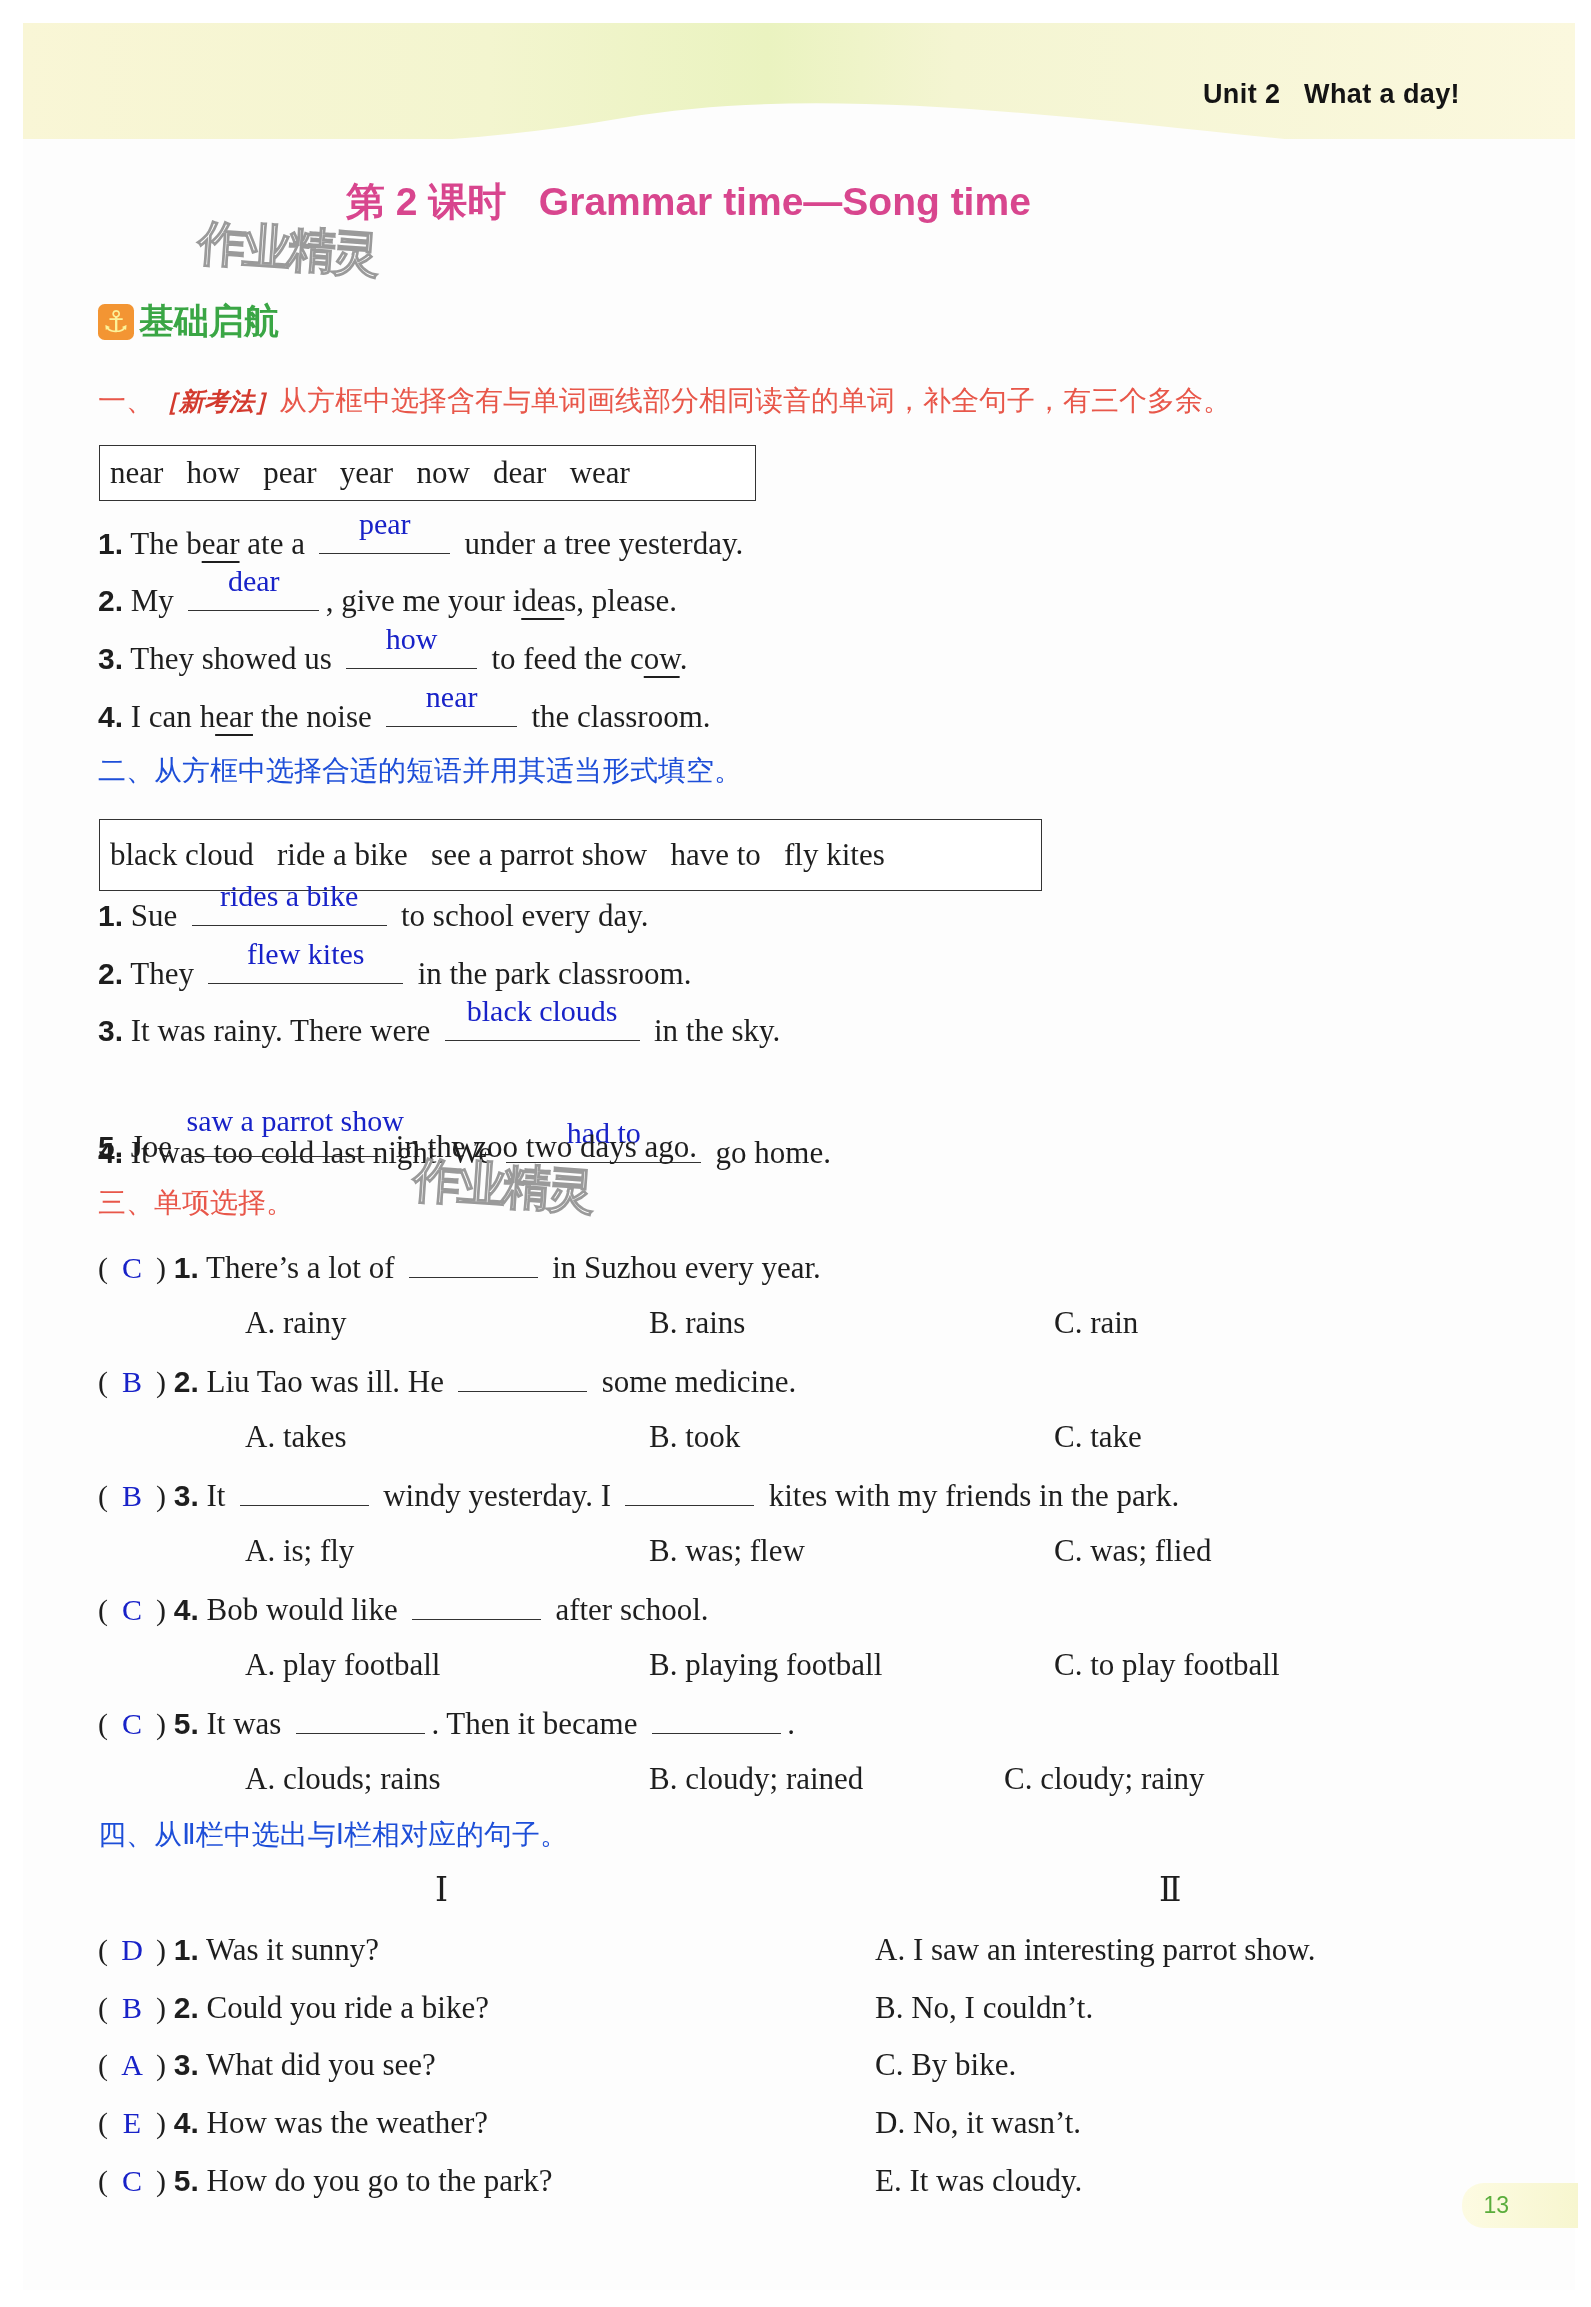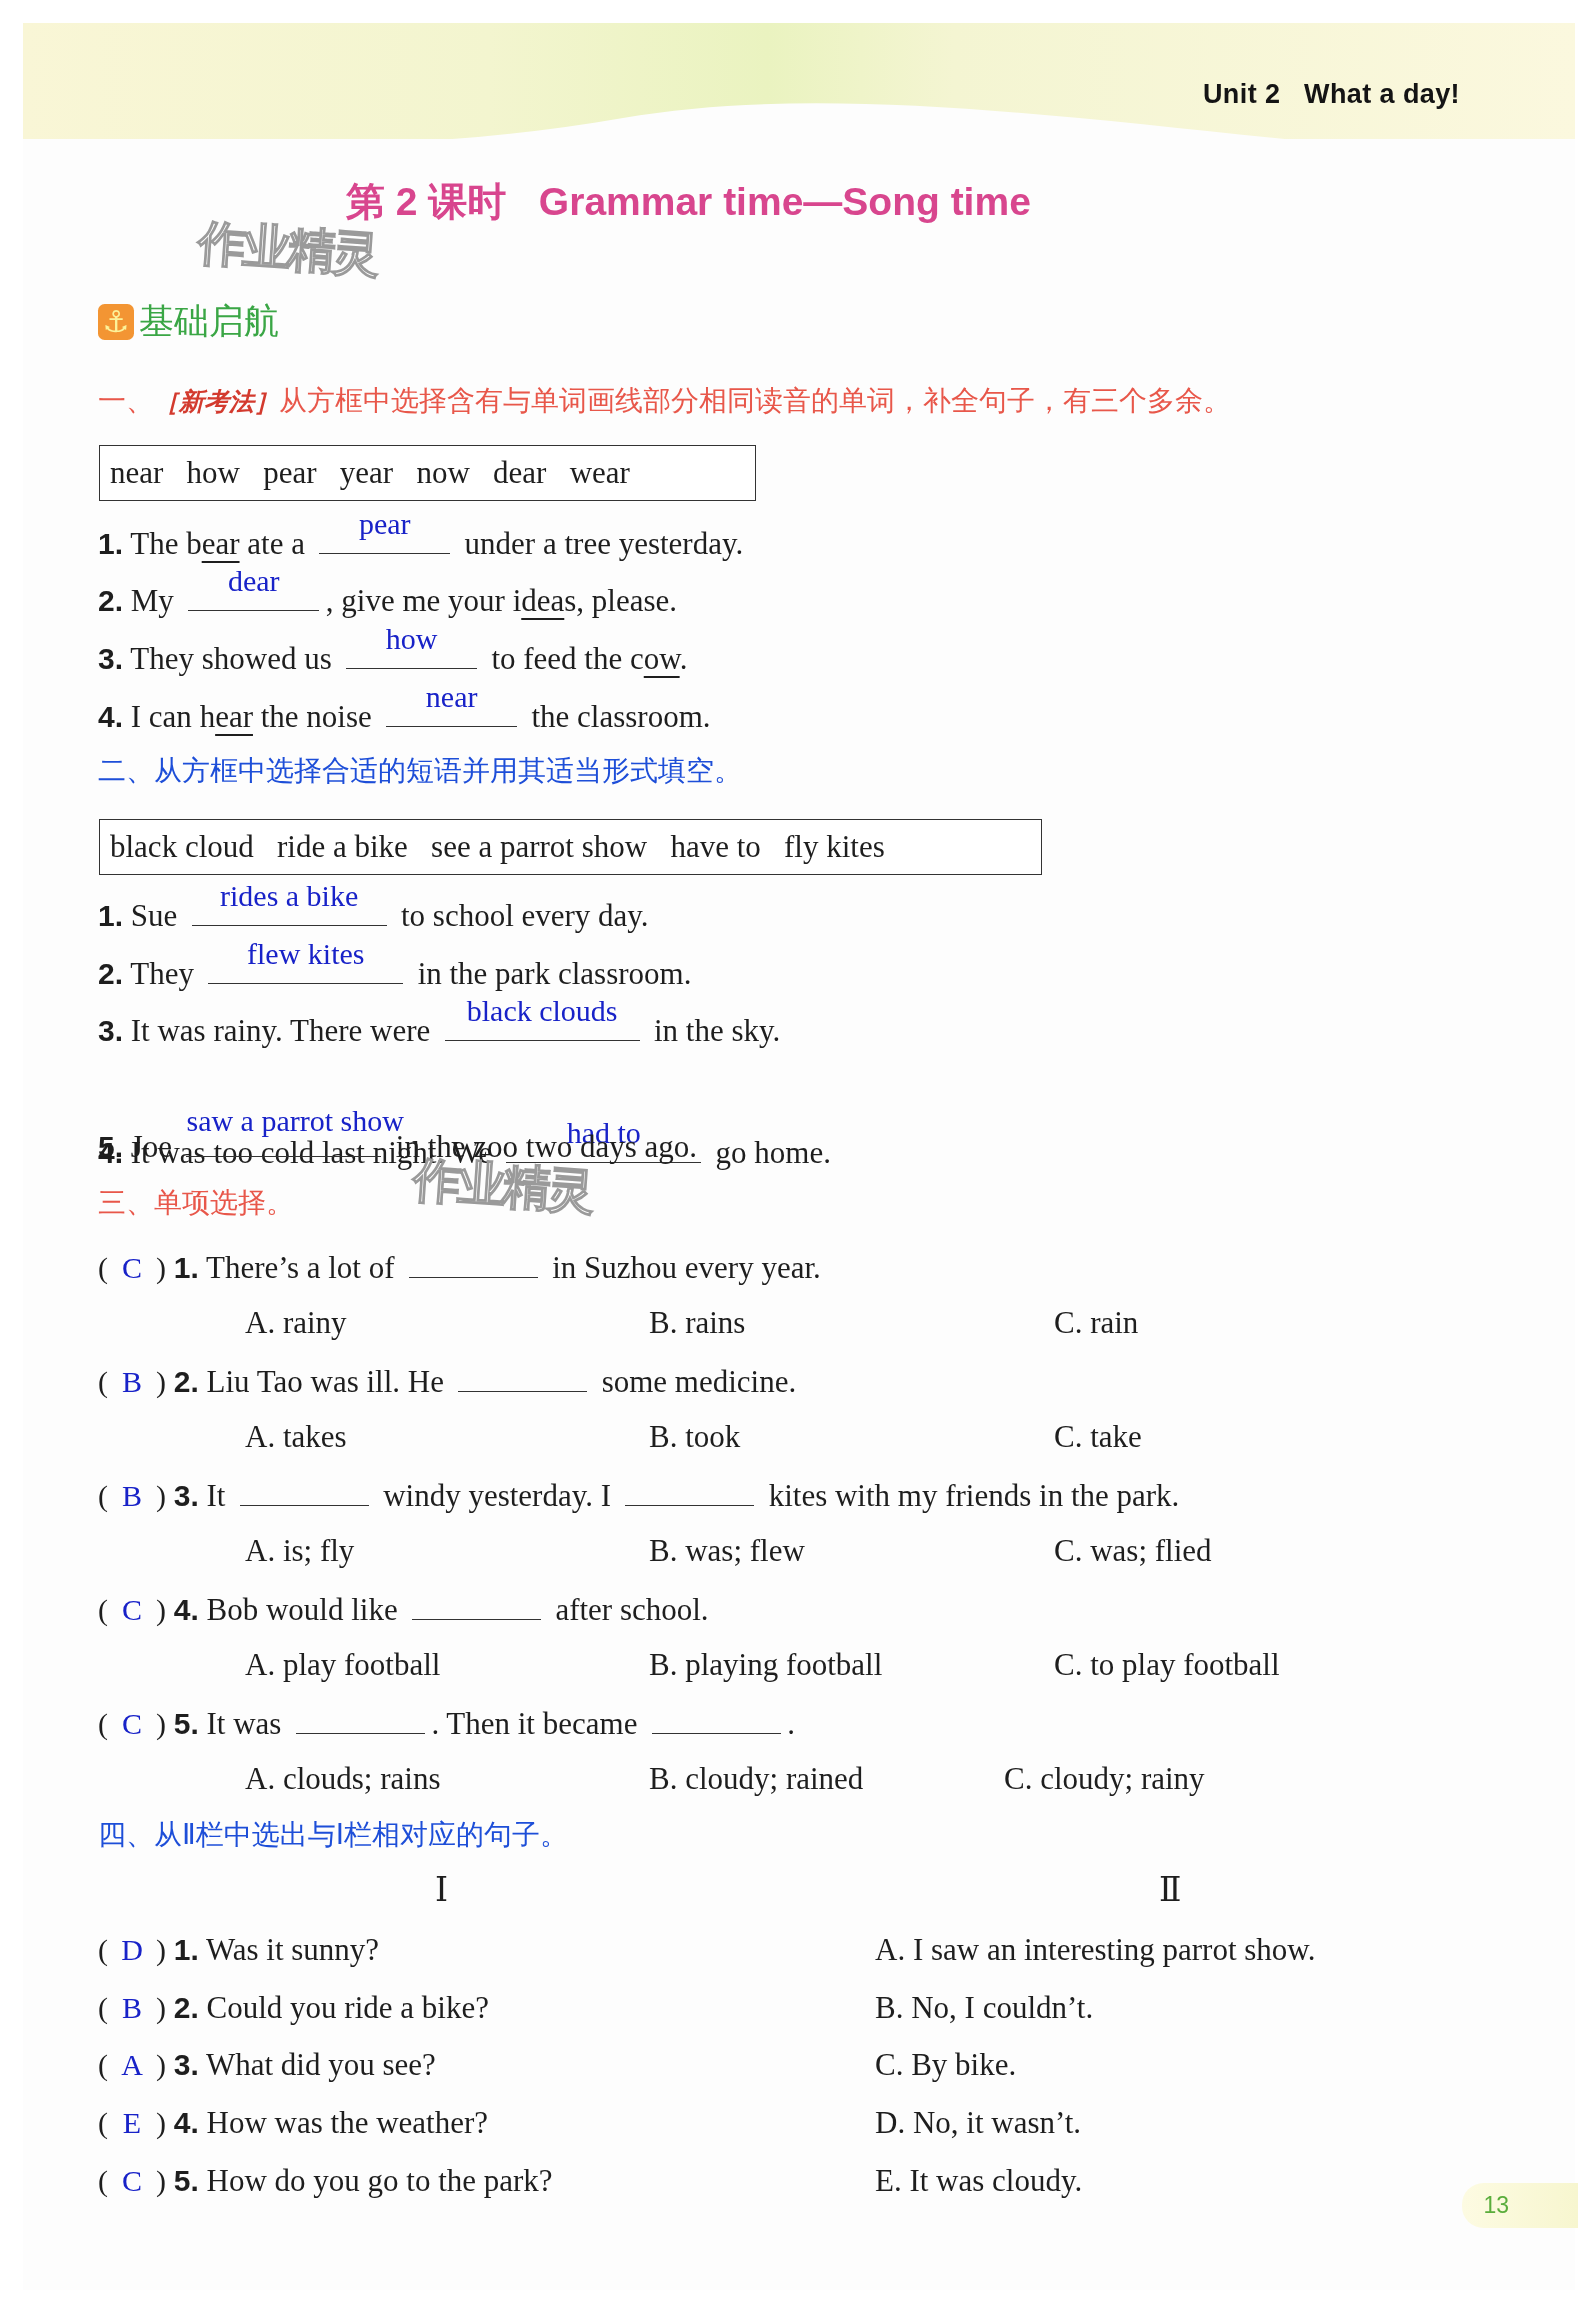--- a/index.html
+++ b/index.html
@@ -36,21 +36,21 @@
     .wm2 { left: 413px; top: 1154px; }
 
     
     .section-head { position: absolute; left: 98px; top: 298px; display: flex; align-items: center; gap: 5px; }
     .anchor-icon {
       width: 36px; height: 36px; border-radius: 6.6px; background: #f39533;
       display: flex; align-items: center; justify-content: center;
       color: #fcf29a; font-size: 30px; font-weight: bold; font-family: "DejaVu Sans", sans-serif; line-height: 1;
     }
     .section-title {
-      font-family: "DejaVu Sans", sans-serif; font-weight: normal; font-size: 35px; color: #3aa645;
+      font-family: "DejaVu Sans", sans-serif; font-weight: bold; font-size: 35px; color: #3aa645;
     }
 
     .q-head {
       position: absolute; left: 98px; font-family: "DejaVu Sans", sans-serif; font-size: 28px;
       white-space: nowrap;
     }
     .q-head.red { color: #e8574a; }
     .q-head.teal { color: #1d4ed8; }
     .q-head .tag { font-family: "DejaVu Serif", serif; font-style: italic; font-weight: bold; color: #d33a2e; font-size: 25px; }
 
@@ -139,21 +139,21 @@
 
 <div class="line" style="top:696px;">
   <span class="num">4.</span>
   <span>I can </span><span>h</span><span class="u">ear</span><span> the noise</span>
   <span class="blank" style="width:131px;"><span class="answer">near</span></span>
   <span>the classroom.</span>
 </div>
 
 <div class="q-head teal" style="top:752px;">二、从方框中选择合适的短语并用其适当形式填空。</div>
 
-<div class="word-box" style="left:99px; top:819px; width:943px; height:56px;">
+<div class="word-box" style="left:99px; top:819px; width:943px; height:72px;">
   <span>black cloud</span><span>   </span>
   <span>ride a bike</span><span>   </span>
   <span>see a parrot show</span><span>   </span>
   <span>have to</span><span>   </span>
   <span>fly kites</span>
 </div>
 
 <div class="line" style="top:895px;">
   <span class="num">1.</span>
   <span>Sue</span>

